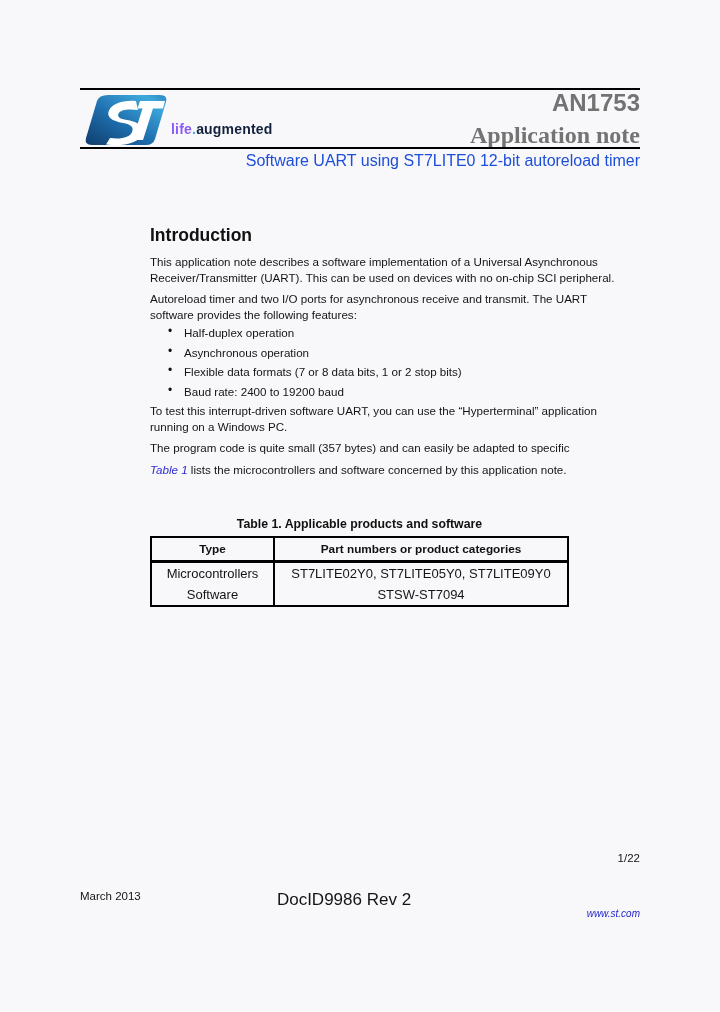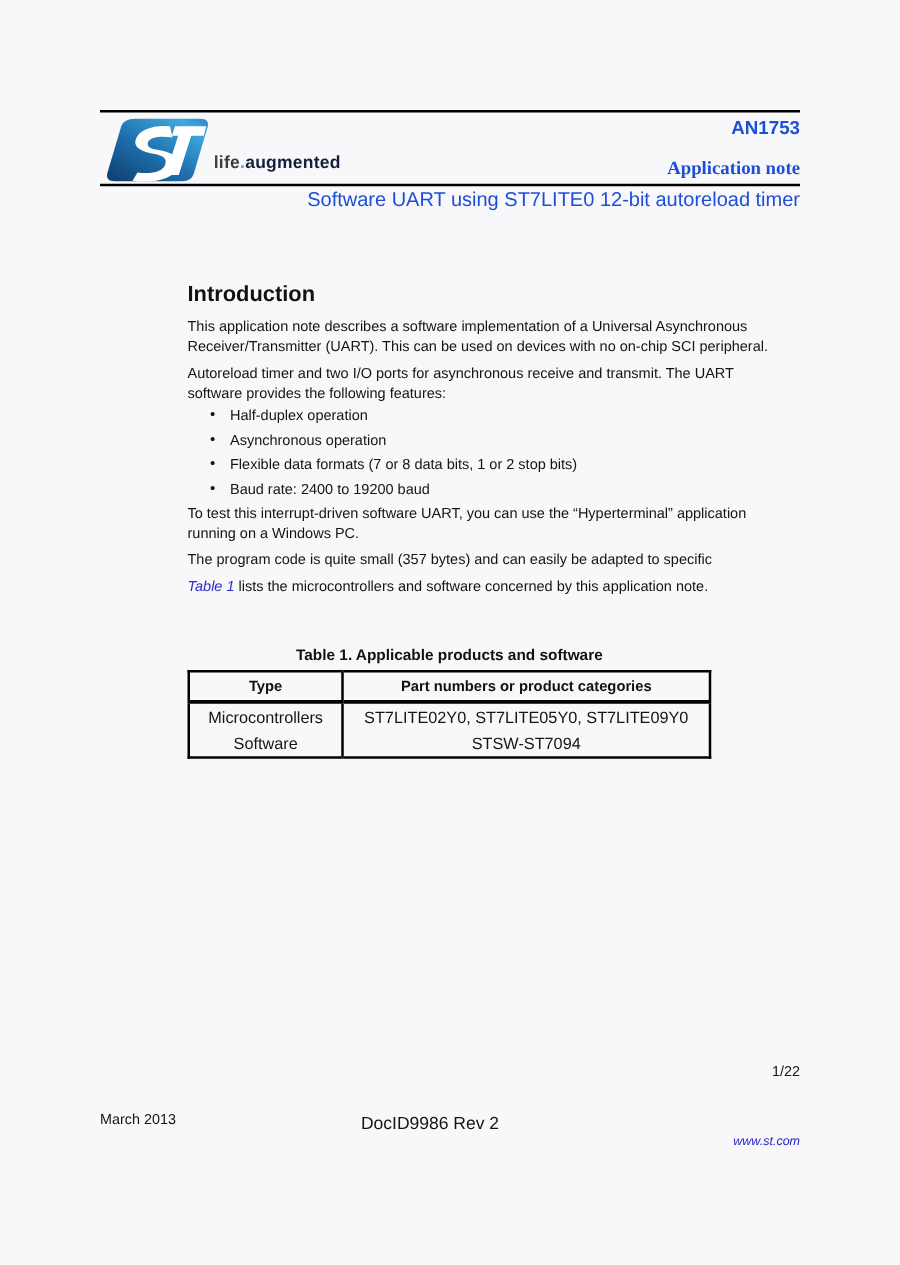--- a/index.html
+++ b/index.html
@@ -15,27 +15,27 @@
 
   
   .rule { position: absolute; left: 80px; width: 560px; background: #000; }
   .rule-top { top: 88px; height: 2px; }
   .rule-mid { top: 147px; height: 2px; }
 
   .logo-wrap { position: absolute; left: 84px; top: 93px; width: 84px; height: 54px; }
   .logo-wrap svg { display: block; width: 84px; height: 54px; }
 
   .tagline { position: absolute; left: 171px; top: 121px; font-size: 14px; font-weight: bold; letter-spacing: 0.2px; }
-  .tagline .life { color: #404040; }
+  .tagline .life { color: #8b5cf6; }
   .tagline .dot { color: #45aadd; }
   .tagline .aug { color: #13203c; }
 
   .doc-number, .doc-type {
     position: absolute; right: 80px; text-align: right;
-    font-weight: bold; font-size: 15px; color: #1d4ed8; line-height: 22px;
+    font-weight: bold; font-size: 24px; color: #737373; line-height: 22px;
   }
   .doc-number { top: 92px; }
   .doc-type { top: 124px; font-family: Liberation Serif, serif; }
 
   .subtitle {
     position: absolute; left: 80px; top: 152px; width: 560px;
     text-align: right; font-size: 16px; color: #1d4ed8;
   }
 
   
@@ -73,21 +73,21 @@
     padding: 3px 4px; height: 16px; border-bottom: 3px solid #000; color: #111;
   }
   table.products th + th, table.products td + td { border-left: 2px solid #000; }
   table.products td {
     font-size: 13px; text-align: center; padding: 2px 6px; height: 17px;
     vertical-align: middle; color: #141414;
   }
 
   
   .footer-date { position: absolute; left: 80px; top: 890px; font-size: 11.5px; }
-  .footer-ref  { position: absolute; left: 0; top: 890px; width: 688px; text-align: center; font-size: 14px; }
+  .footer-ref  { position: absolute; left: 0; top: 890px; width: 688px; text-align: center; font-size: 17px; }
   .footer-page { position: absolute; right: 80px; top: 852px; font-size: 11.5px; text-align: right; }
   .footer-site { position: absolute; right: 80px; top: 908px; font-size: 10px; font-style: italic; color: #2222cc; }
 </style>
 </head>
 <body>
 
 <div class="page">
 
   <div class="rule rule-top"></div>
 

